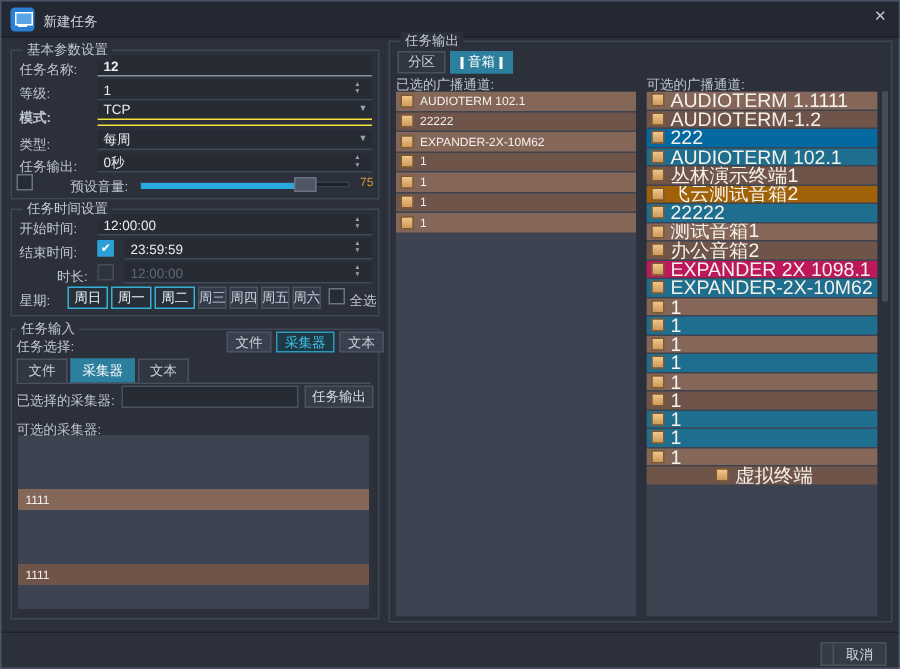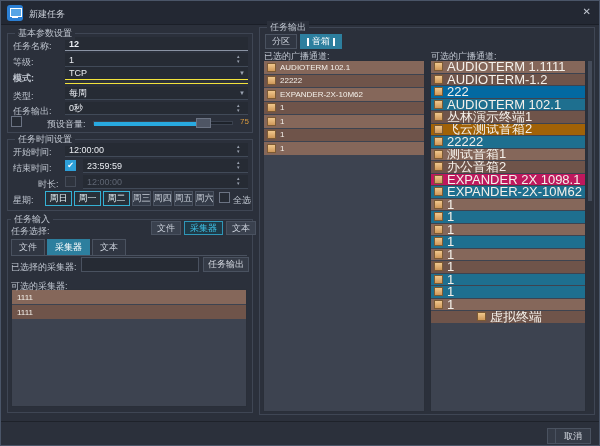--- a/index.html
+++ b/index.html
@@ -49,21 +49,21 @@
 
   #input-tabs { position:absolute; left:10px; top:238px; display:flex; gap:2px; z-index:2; }
   .tab { height:16px; padding:0 7px; background:#303642; border:1px solid #4a5260; border-bottom:none; font-size:9px; color:#c9cfd9; display:flex; align-items:center; cursor:pointer; }
   .tab.active { background:#2d7f9e; color:#fff; border-color:#2d7f9e; }
   .tabline { position:absolute; left:10px; top:254px; width:236px; height:1px; background:#4a5260; }
 
   .btn { position:absolute; background:#353b47; border:1px solid #4a5260; color:#d6dae2; font-size:9px; display:flex; align-items:center; justify-content:center; cursor:pointer; }
   .textinput { position:absolute; background:#262b34; border:1px solid #4a5260; color:#e9ecf1; font-size:9px; padding:0 4px; outline:none; }
 
   .listbox { position:absolute; background:#3d4350; border:1px solid #2a2f39; overflow:hidden; }
-  .crow { height:14px; margin-bottom:1px; display:flex; align-items:center; font-size:8px; color:#f4f0ea; padding-left:5px; cursor:pointer; }
+  .crow { height:14px; margin-bottom:1px; display:flex; align-items:center; font-size:8px; color:#f4f0ea; padding-left:5px; cursor:pointer;margin-top:36px; }
   .lrow { height:12.5px; margin-bottom:1px; display:flex; align-items:center; font-size:8px; color:#f4f0ea; cursor:pointer; white-space:nowrap; overflow:hidden; }
   .arow { height:11.5px; margin-bottom:1px; display:flex; align-items:center; font-size:13px; color:#f4f0ea; cursor:pointer; white-space:nowrap; overflow:hidden; }
   .ricon { width:9px; height:9px; background:linear-gradient(#f0c78c,#cf985a); border:1px solid #7c5a34; margin:0 4px 0 3px; flex:none; }
 
   #output-tabs { position:absolute; left:264px; top:33px; display:flex; gap:3px; z-index:2; }
   .outtab { height:15px; padding:0 6px; background:#303642; border:1px solid #4a5260; font-size:9px; color:#c9cfd9; display:flex; align-items:center; gap:3px; cursor:pointer; }
   .outtab.active { background:#2d7f9e; border-color:#2d7f9e; color:#fff; }
   .wbar { width:2px; height:8px; background:#fff; display:inline-block; }
 
   .scrolltrack { position:absolute; background:#2b303a; }

